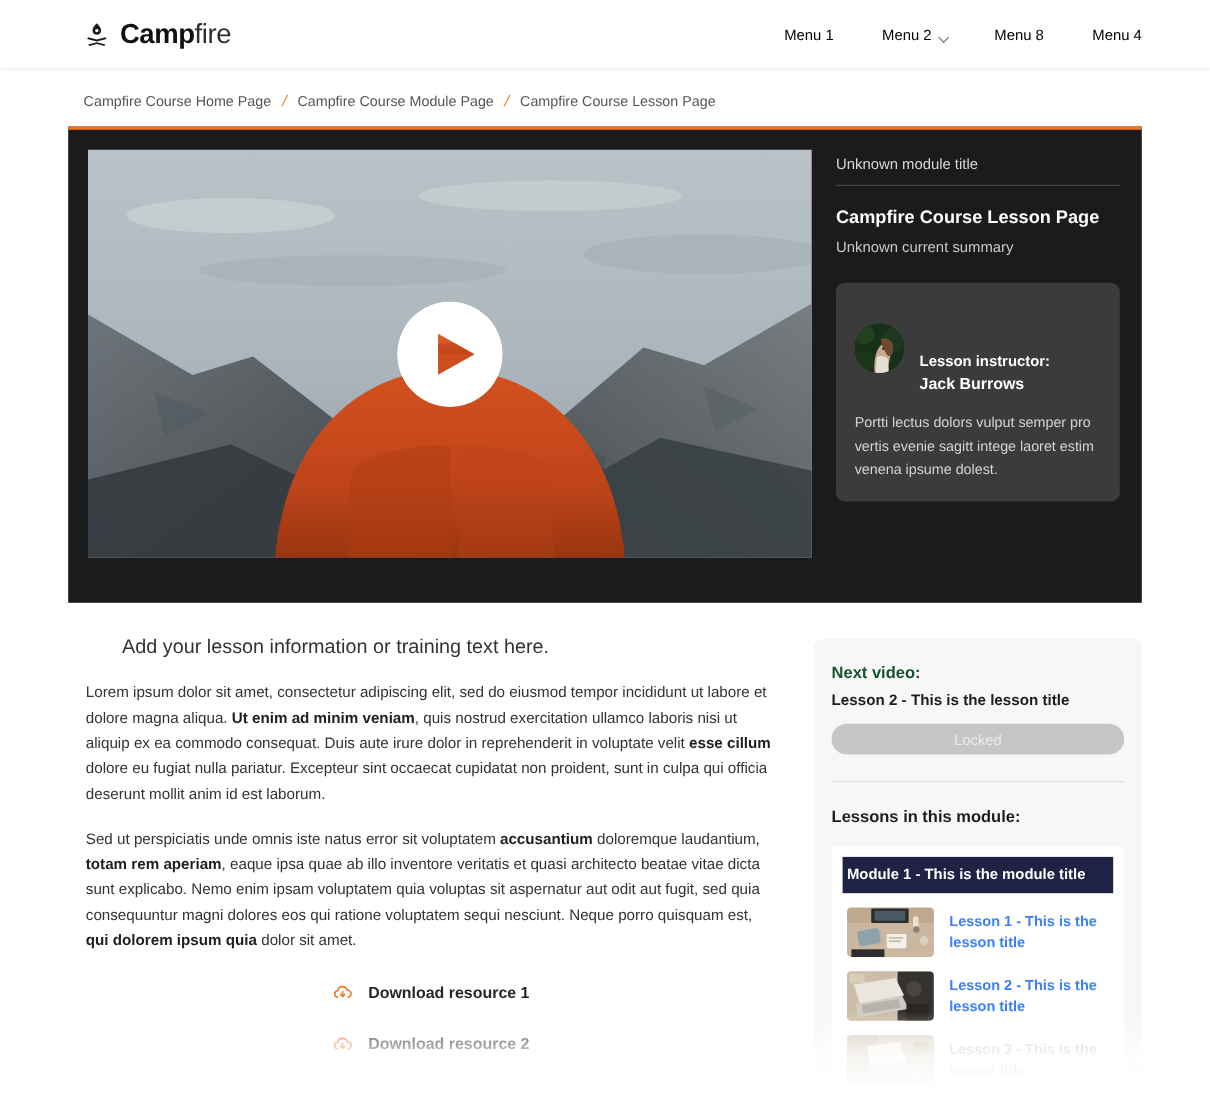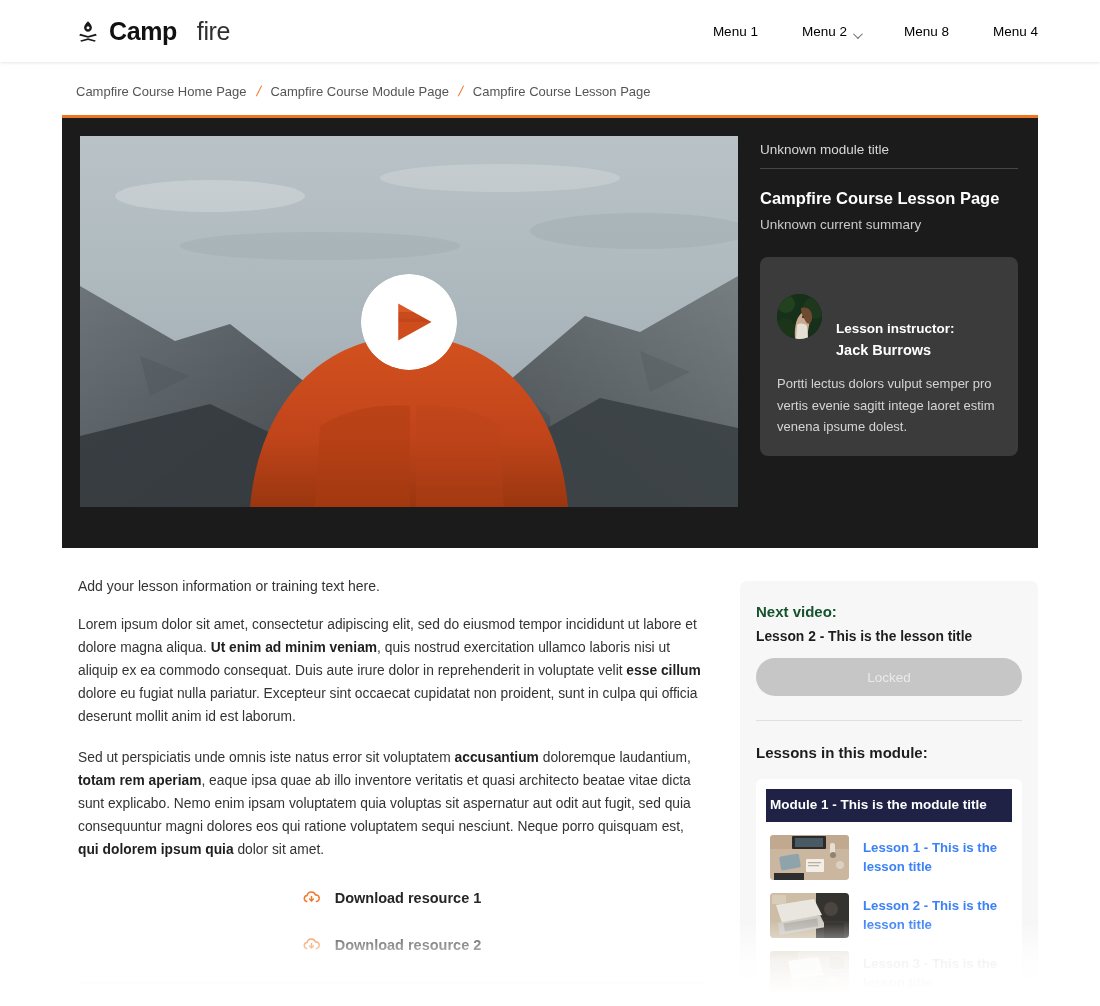--- a/index.html
+++ b/index.html
@@ -42,21 +42,21 @@
     color: #1a1a1a;
   }
   .brand-icon { width: 24px; height: 24px; display: block; }
   .brand-text {
     font-size: 25px;
     letter-spacing: -0.4px;
     line-height: 1;
     white-space: nowrap;
   }
   .brand-text .b1 { font-weight: bold; color: #111111; }
-  .brand-text .b2 { font-weight: normal; color: #2f2f2f; margin-left: 20px; }
+  .brand-text .b2 { font-weight: normal; color: #2f2f2f; }
 
   .main-nav {
     display: flex;
     align-items: center;
     gap: 0;
   }
   .nav-item {
     font-size: 13.5px;
     color: #000000;
     padding: 6px 22px;
@@ -192,23 +192,24 @@
     margin: 0 62px;
     gap: 20px;
     position: relative;
   }
   .article {
     width: 658px;
     flex: 0 0 auto;
     padding: 30px 16px 0 16px;
   }
   .lead {
-    font-size: 14px;
+    font-size: 18px;
     color: #333333;
     margin-bottom: 20px;
+    margin-left: 33px;
   }
   .article p.body-copy {
     font-size: 13.8px;
     line-height: 1.66;
     color: #333333;
     margin-bottom: 19px;
   }
   .article p.body-copy b { font-weight: bold; color: #1f1f1f; }
 
   .resources { margin-top: 26px; }
@@ -263,21 +264,21 @@
     margin-top: 9px;
   }
   .locked-btn {
     display: block;
     width: 100%;
     margin-top: 14px;
     background: #c6c6c6;
     color: #eaeaea;
     border: 0;
     border-radius: 22px;
-    height: 38px;
+    height: 28px;
     font-family: "Liberation Sans", sans-serif;
     font-size: 13.5px;
     cursor: not-allowed;
   }
   .side-sep {
     border: 0;
     border-top: 1px solid #e0e0e0;
     margin: 24px 0 23px 0;
   }
   .lessons-title {

